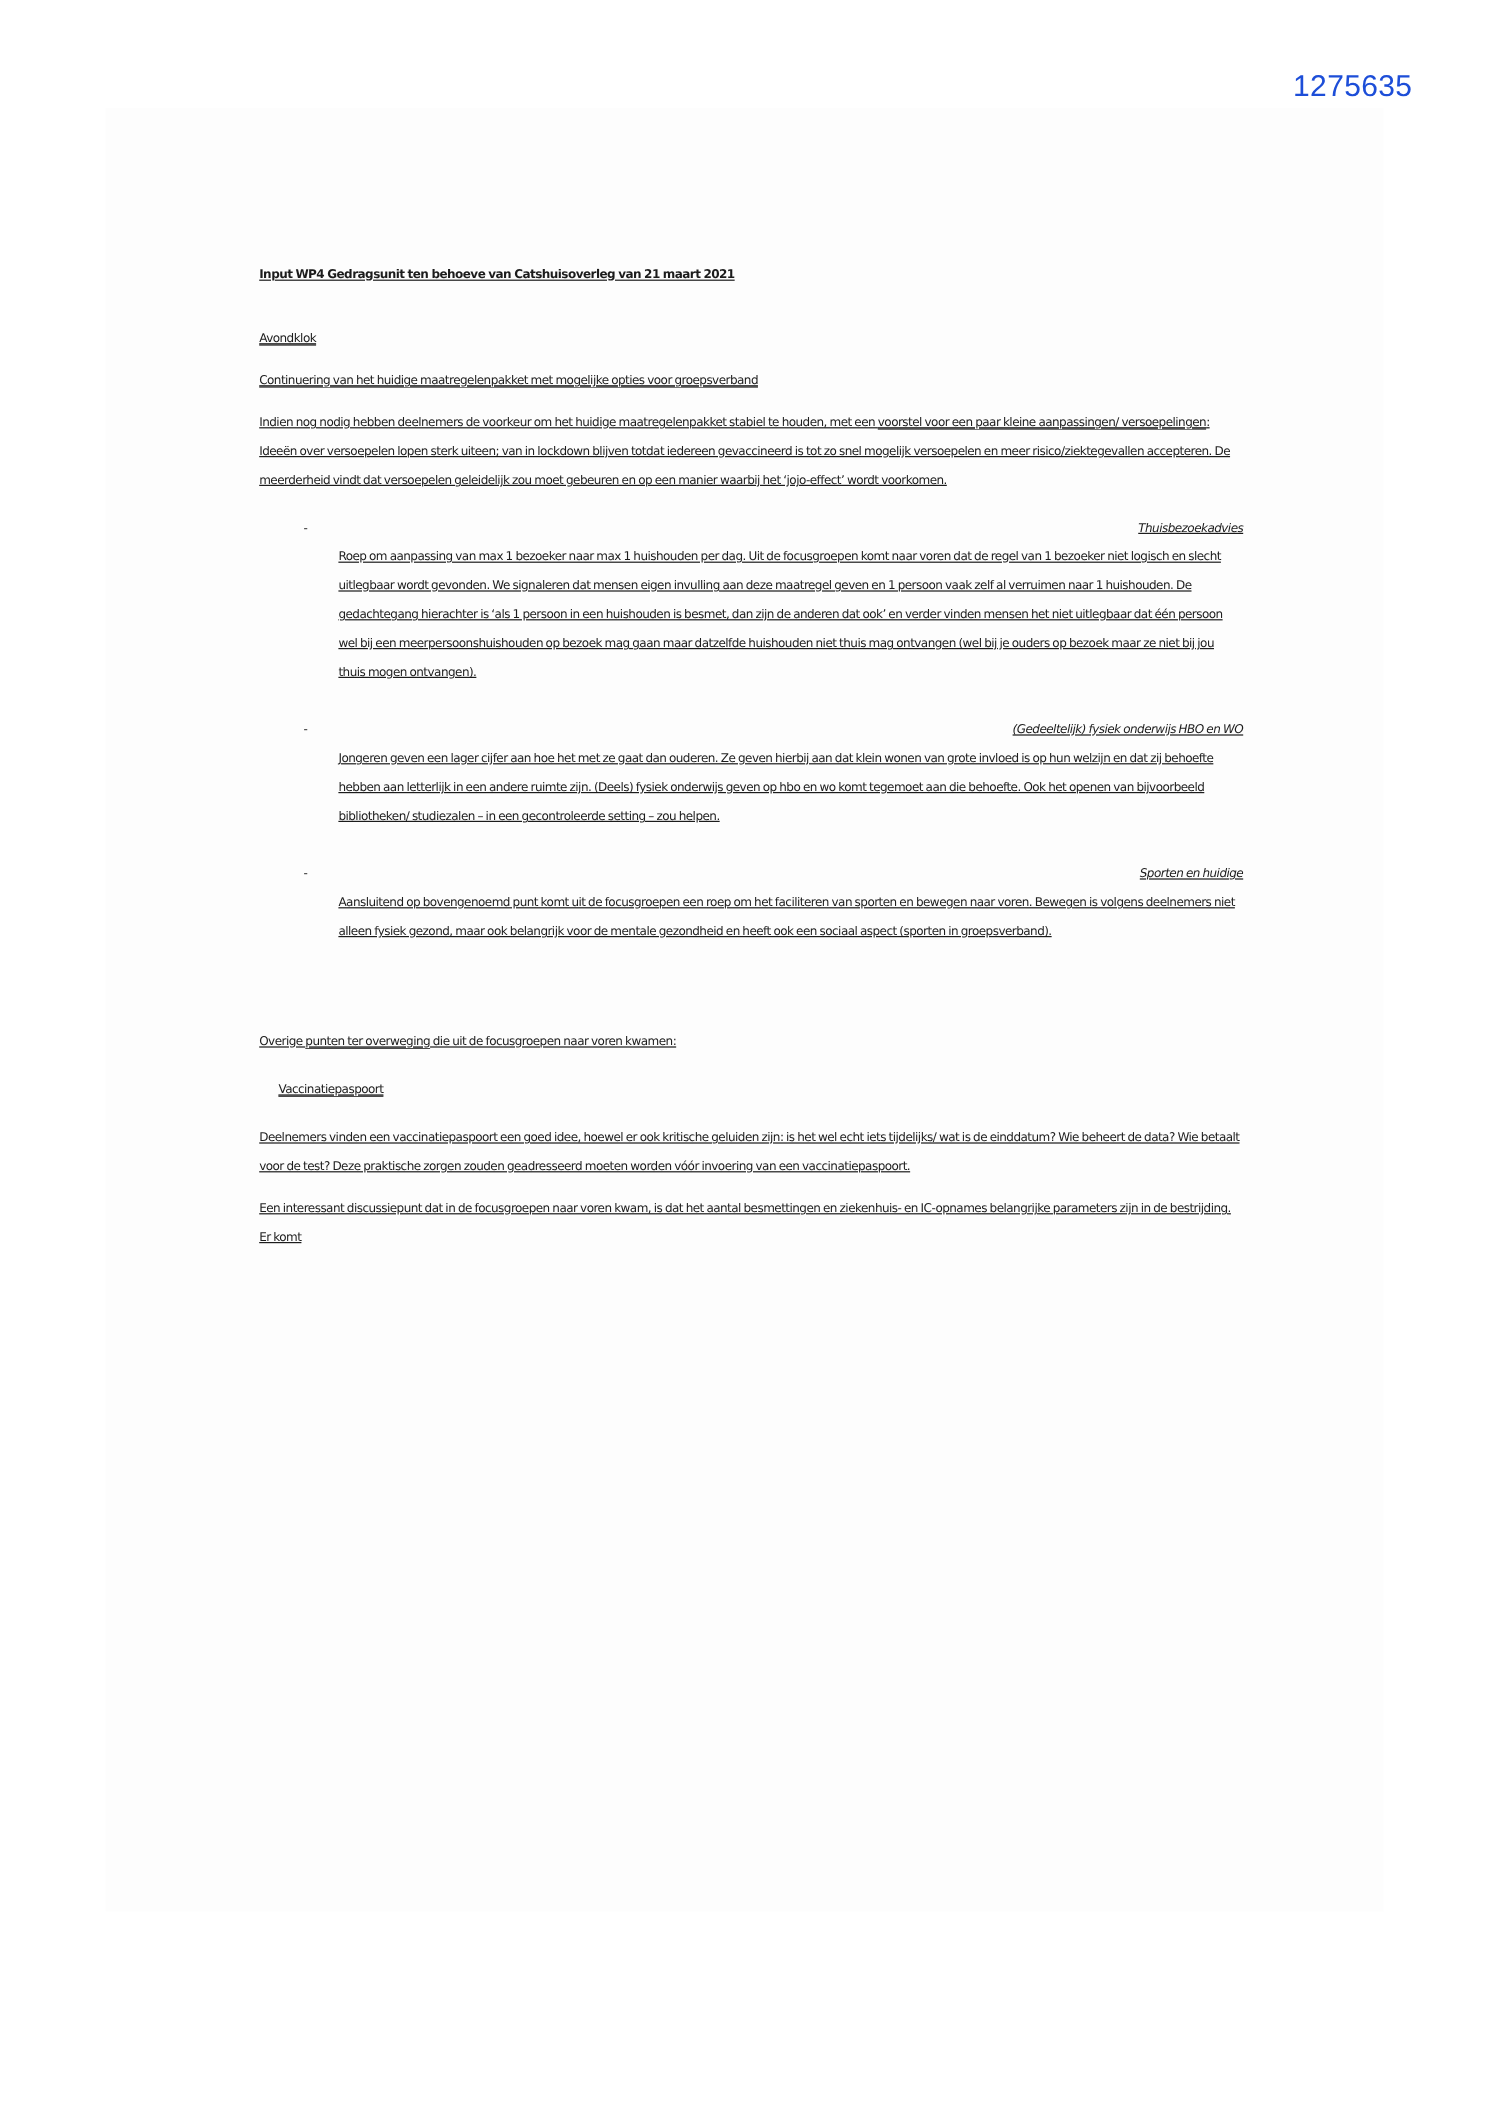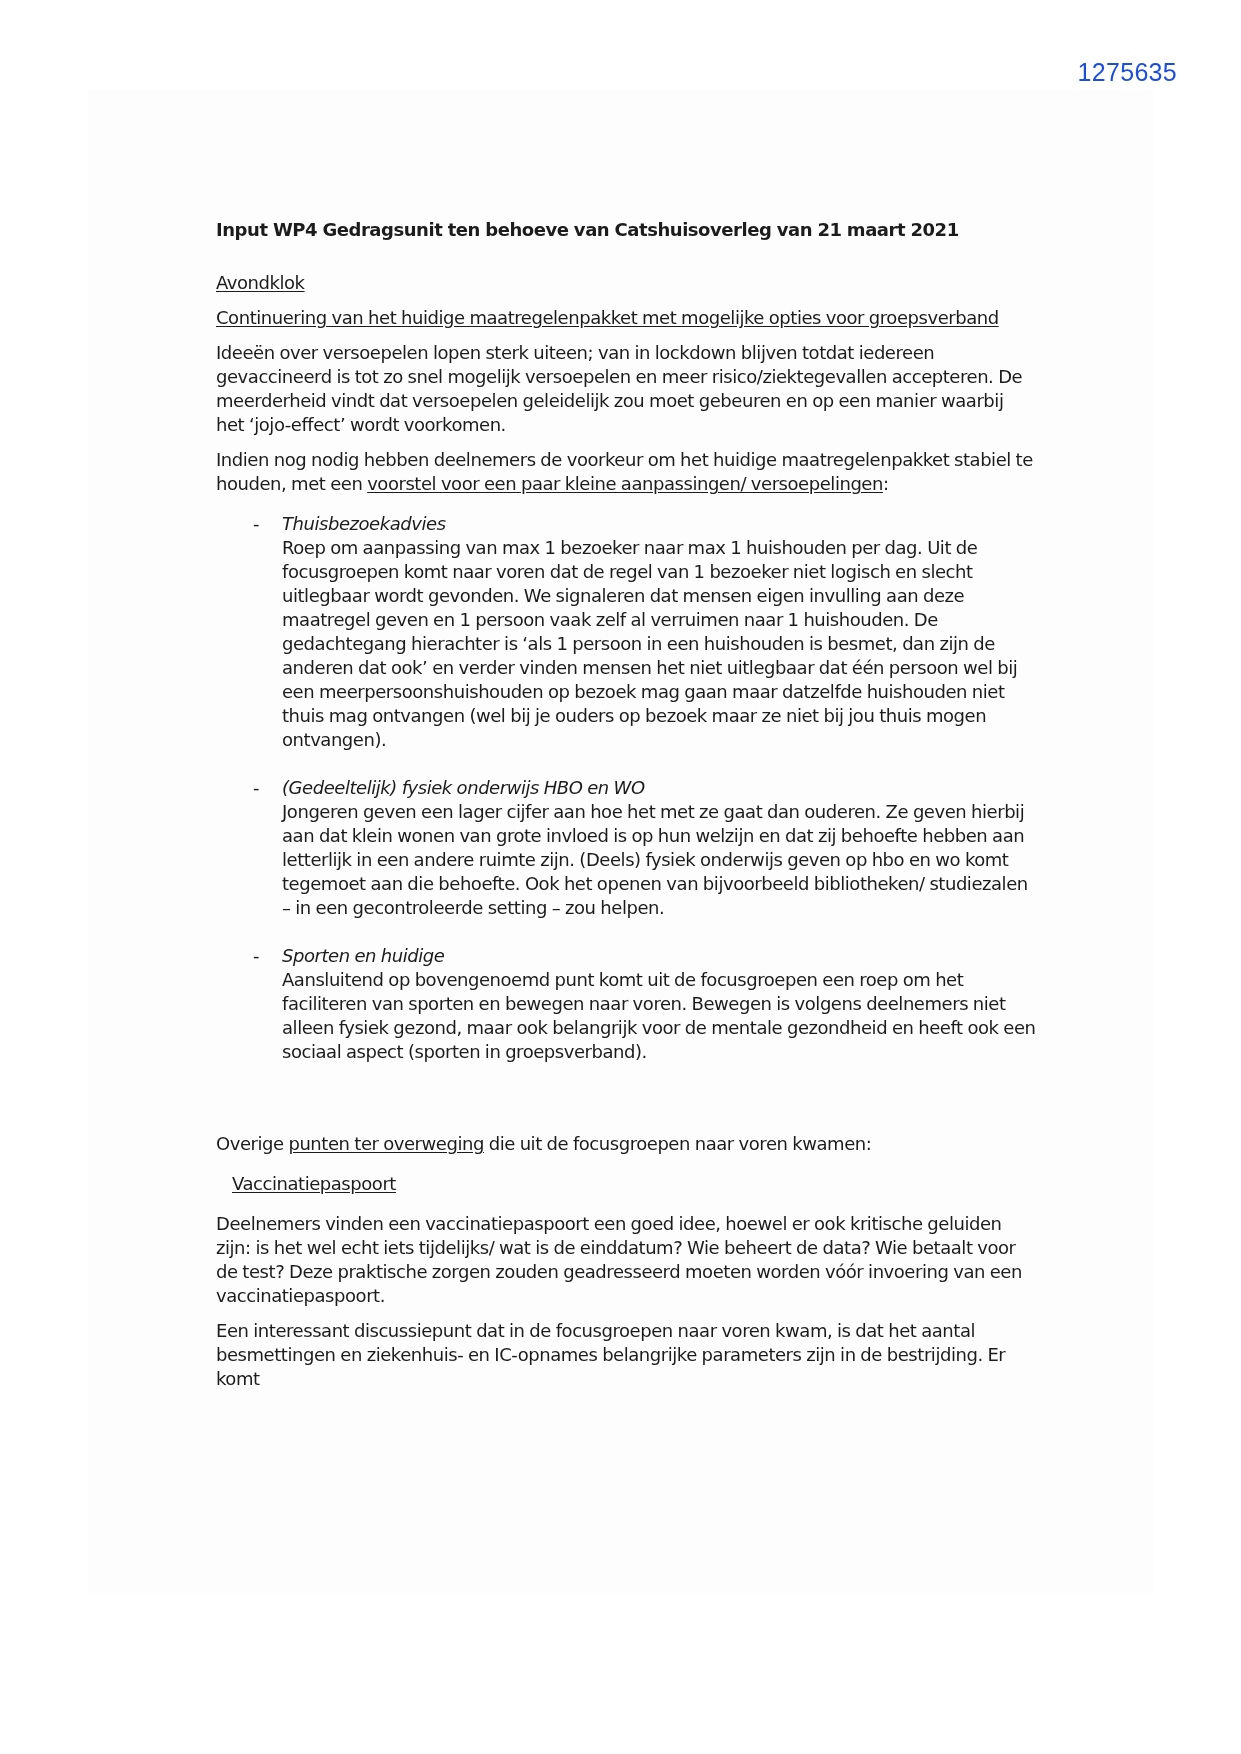--- a/index.html
+++ b/index.html
@@ -31,25 +31,26 @@
       width: 1065px;
       height: 1503px;
       background: #fdfdfd;
     }
     .content {
       position: absolute;
       left: 216px;
       top: 218px;
       width: 820px;
       font-family: "DejaVu Sans", sans-serif;
-      font-size: 18px;
+      font-size: 10px;
       line-height: 24px;
       color: #1c1c1c;
       letter-spacing: -0.45px;
       word-spacing: -0.5px;
+      text-decoration: underline;
     }
     .title {
       font-weight: bold;
       margin: 0 0 29px 0;
     }
     .u { text-decoration: underline; text-underline-offset: 2px; }
     .heading { margin: 0 0 11px 0; text-decoration: underline; text-underline-offset: 2px; }
     .p { margin: 0 0 11px 0; }
     .heading-tight { margin: 16px; text-decoration: underline; text-underline-offset: 2px; }
     .bullets {
@@ -60,41 +61,41 @@
     .bullet {
       position: relative;
       padding-left: 66px;
       margin-bottom: 24px;
     }
     .bullet .dash {
       position: absolute;
       left: 37px;
       top: 0;
     }
-    .bullet .btitle { font-style: italic; }
+    .bullet .btitle { font-style: italic; text-align: right; }
     .spacer-lg { height: 44px; }
   </style>
 </head>
 <body>
 
 <div class="doc-id">1275635</div>
 
 <div class="page-scan"></div>
 
 <div class="content">
 
   <div class="title">Input WP4 Gedragsunit ten behoeve van Catshuisoverleg van 21 maart 2021</div>
 
   <div class="heading">Avondklok</div>
 
   <div class="heading">Continuering van het huidige maatregelenpakket met mogelijke opties voor groepsverband</div>
-  <div class="p">Ideeën over versoepelen lopen sterk uiteen; van in lockdown blijven totdat iedereen gevaccineerd is tot zo snel mogelijk versoepelen en meer risico/ziektegevallen accepteren. De meerderheid vindt dat versoepelen geleidelijk zou moet gebeuren en op een manier waarbij het ‘jojo-effect’ wordt voorkomen.</div>
   <div class="p" style="margin-bottom:0;">
     <span>Indien nog nodig hebben deelnemers de voorkeur om het huidige maatregelenpakket stabiel te houden, met een </span><span class="u">voorstel voor een paar kleine aanpassingen/ versoepelingen</span><span>:</span>
   </div>
+  <div class="p">Ideeën over versoepelen lopen sterk uiteen; van in lockdown blijven totdat iedereen gevaccineerd is tot zo snel mogelijk versoepelen en meer risico/ziektegevallen accepteren. De meerderheid vindt dat versoepelen geleidelijk zou moet gebeuren en op een manier waarbij het ‘jojo-effect’ wordt voorkomen.</div>
 
   <ul class="bullets">
     <li class="bullet">
       <span class="dash">-</span>
       <div class="btitle">Thuisbezoekadvies</div>
       <div>Roep om aanpassing van max 1 bezoeker naar max 1 huishouden per dag. Uit de focusgroepen komt naar voren dat de regel van 1 bezoeker niet logisch en slecht uitlegbaar wordt gevonden. We signaleren dat mensen eigen invulling aan deze maatregel geven en 1 persoon vaak zelf al verruimen naar 1 huishouden. De gedachtegang hierachter is ‘als 1 persoon in een huishouden is besmet, dan zijn de anderen dat ook’ en verder vinden mensen het niet uitlegbaar dat één persoon wel bij een meerpersoonshuishouden op bezoek mag gaan maar datzelfde huishouden niet thuis mag ontvangen (wel bij je ouders op bezoek maar ze niet bij jou thuis mogen ontvangen).</div>
     </li>
     <li class="bullet">
       <span class="dash">-</span>
       <div class="btitle">(Gedeeltelijk) fysiek onderwijs HBO en WO</div>

